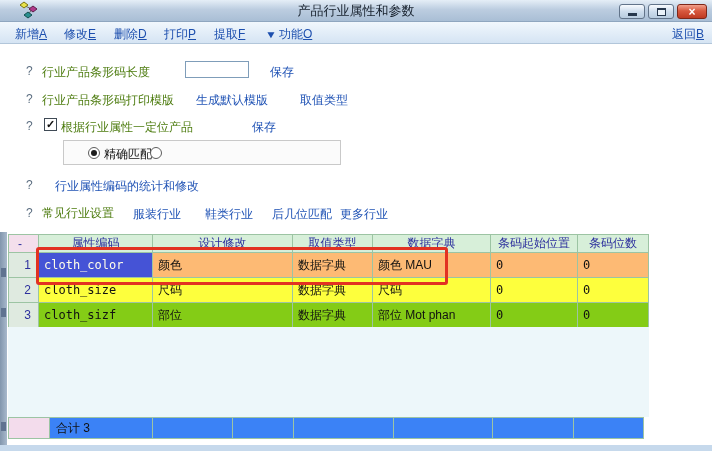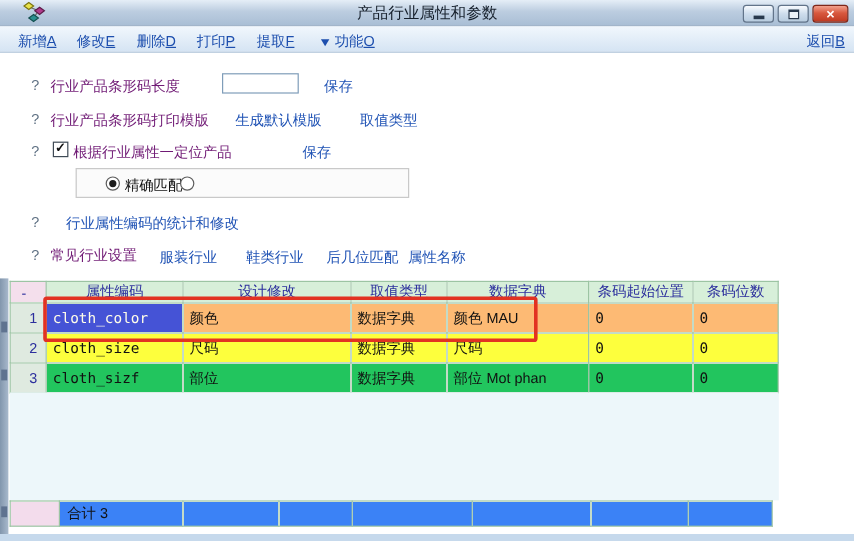--- a/index.html
+++ b/index.html
@@ -26,21 +26,21 @@
   .close-glyph{color:#fff;font-size:12px;font-weight:bold;line-height:12px}
   
   .toolbar{position:absolute;left:0;top:22px;width:712px;height:22px;
     background:linear-gradient(#f1f7fd,#d5e4f3);
     border-bottom:1px solid #b2c6da;box-sizing:border-box}
   .tb{position:absolute;top:4px;color:#1d4fae;cursor:pointer;white-space:nowrap}
   .tb u{text-decoration:underline}
   .dn-arrow{display:inline-block;color:#1d4fae;font-size:10px;margin-right:3px;transform:scaleX(1.2)}
   
   .help{position:absolute;color:#5d6f82;cursor:pointer}
-  .flabel{position:absolute;color:#701a75;white-space:nowrap}
+  .flabel{position:absolute;color:#4d7c0f;white-space:nowrap}
   .flink{position:absolute;color:#2053b5;cursor:pointer;white-space:nowrap}
   .finput{position:absolute;left:185px;top:61px;width:58px;height:15px;
     border:1px solid #7f9db9;font:12px "DejaVu Sans Mono",monospace;padding:0 2px}
   .cbx{position:absolute;left:44px;top:118px;width:13px;height:13px;border:1px solid #3f4a55;
     background:#fff;text-align:center;line-height:11px;font-size:11px;font-weight:bold;
     color:#111;box-sizing:border-box;cursor:pointer}
   .radiobox{position:absolute;left:63px;top:140px;width:278px;height:25px;
     border:1px solid #c9c9c9;background:#fbfbfb;box-sizing:border-box}
   .radio{position:absolute;top:6px;width:12px;height:12px;border:1px solid #5d5d5d;
     border-radius:50%;background:#fff;box-sizing:border-box;cursor:pointer}
@@ -50,21 +50,21 @@
   
   .grid{position:absolute;left:8px;top:234px;border-collapse:collapse;table-layout:fixed;
     font-size:12px}
   .grid td{border:1px solid #9cc4a3;overflow:hidden;white-space:nowrap;padding:0}
   .grid tr.hd td{background:#d7efd9;color:#2c2f9d;text-align:center;height:16px}
   .grid tr.hd td.cnum{background:#f4dfec}
   .grid tr.body td{height:24px;padding-left:5px;cursor:default}
   .grid td.cnum{background:#dfeae0;color:#2c2f9d;text-align:right;padding-right:7px;padding-left:0}
   .grid tr.r1 td{background:#fdba74}
   .grid tr.r2 td{background:#fdff3d}
-  .grid tr.r3 td{background:#22c55e}
+  .grid tr.r3 td{background:#84cc16}
   .grid tr.body td.cnum{background:#dfeae0}
   .mono{font-family:"DejaVu Sans Mono",monospace}
   .selcell{background:#4553d6 !important;color:#fffde9}
   .cyan{position:absolute;left:8px;top:327px;width:641px;height:90px;background:#edf7fa}
   .ftr{position:absolute;left:8px;top:417px;border-collapse:collapse;table-layout:fixed;font-size:12px}
   .ftr td{border:1px solid #9cc4a3;background:#3b82f6;height:20px;padding:0 0 0 6px;
     overflow:hidden;white-space:nowrap}
   .ftr td.pink{background:#f3dcec;padding:0}
   
   .redbox{position:absolute;left:36px;top:247px;width:412px;height:38px;
@@ -136,21 +136,21 @@
   </div>
 
   <span class="help" style="left:26px;top:178px">?</span>
   <a class="flink" style="left:55px;top:178px">行业属性编码的统计和修改</a>
 
   <span class="help" style="left:26px;top:206px">?</span>
   <span class="flabel" style="left:42px;top:205px">常见行业设置</span>
   <a class="flink" style="left:133px;top:206px">服装行业</a>
   <a class="flink" style="left:205px;top:206px">鞋类行业</a>
   <a class="flink" style="left:272px;top:206px">后几位匹配</a>
-  <a class="flink" style="left:340px;top:206px">属性名称</a>
+  <a class="flink" style="left:340px;top:206px">更多行业</a>
 
   <table class="grid">
     <colgroup>
       <col style="width:30px">
         <col style="width:114px">
         <col style="width:140px">
       <col style="width:80px">
         <col style="width:118px">
         <col style="width:87px">
         <col style="width:71px">

